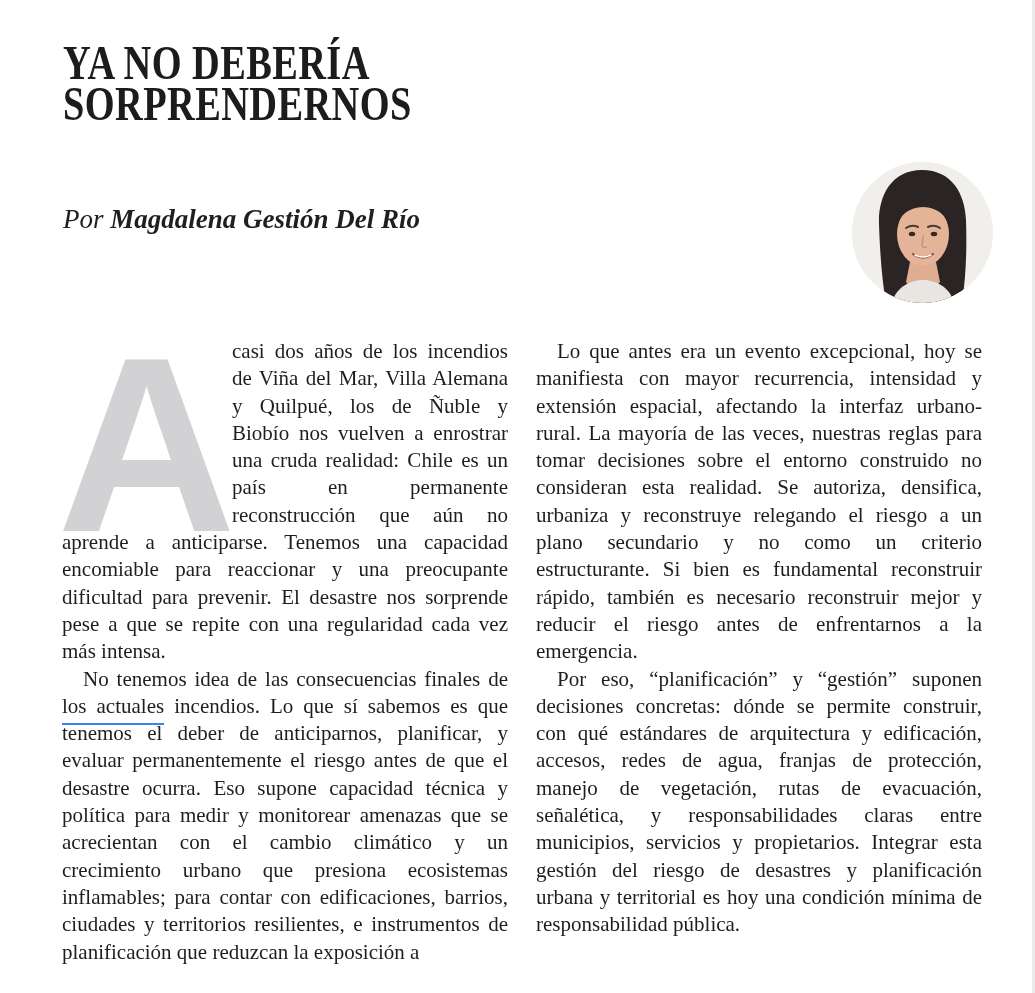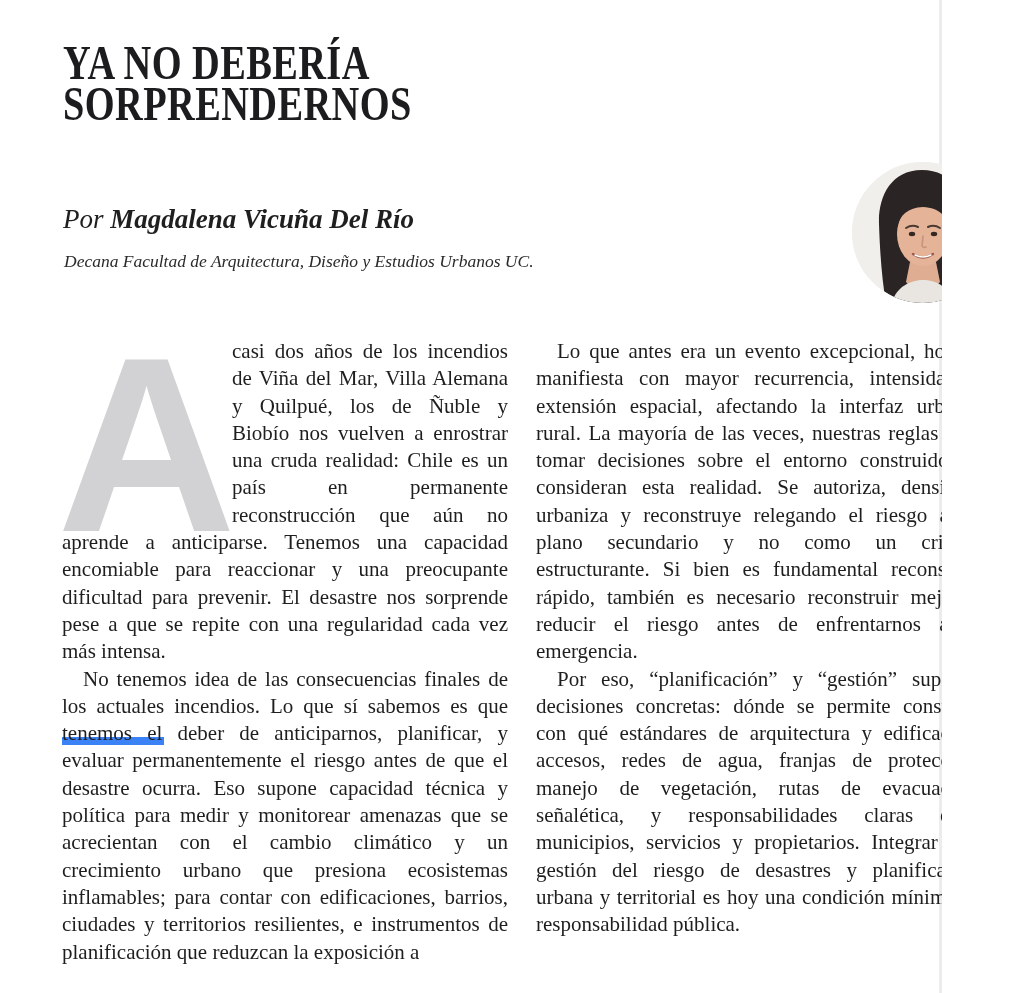--- a/index.html
+++ b/index.html
@@ -1,17 +1,17 @@
 <!DOCTYPE html>
 <html lang="es"><head>
 <meta charset="utf-8">
 <style>
   html,body{margin:0;padding:0;background:#fff;}
   .page{
-    position:relative;width:942px;height:993px;background:#ffffff;
+    position:relative;width:1035px;height:993px;background:#ffffff;
     overflow:hidden;font-family:"Liberation Serif",serif;
   }
   .page-edge{
     position:absolute;right:0;top:0;width:3px;height:100%;
     background:#ececec;
   }
   
   .headline{
     position:absolute;left:63px;top:42px;margin:0;
     font-family:"Liberation Serif",serif;font-weight:700;
@@ -49,40 +49,39 @@
   .col p.indent{text-indent:21px;}
   .dropcap-box{
     float:left;width:162px;height:190px;position:relative;margin-right:8px;
   }
   .dropcap-box .glyph{
     position:absolute;left:-5px;top:-17px;
     font-family:"Liberation Sans",sans-serif;font-weight:700;
     font-size:248px;line-height:248px;color:#d2d2d4;
   }
   .underlined{
-    border-bottom:8px solid #3b82f6;padding-bottom:19px;
+    border-bottom:2px solid #3b82f6;padding-bottom:5px;
   }
 </style>
 </head>
 <body>
 
 <div class="page">
 
   <div class="page-edge"></div>
 
   <h1 class="headline">
     <div>YA NO DEBERÍA</div>
     <div>SORPRENDERNOS</div>
   </h1>
 
-  <div class="byline"><span>Por </span><span class="author">Magdalena Vicuña Del Río</span>
+  <div class="byline"><span>Por </span><span class="author">Magdalena Gestión Del Río</span>
   </div>
 
   <div class="credentials">
-    <div>Decana Facultad de Arquitectura, Diseño y Estudios Urbanos UC.</div>
   </div>
 
   <div class="photo">
     <svg viewBox="0 0 141 141" aria-hidden="true">
       <defs>
         <clipPath id="pc">
             <circle cx="70.5" cy="70.5" r="70.5"></circle>
           </clipPath>
       </defs>
       <g clip-path="url(#pc)">

